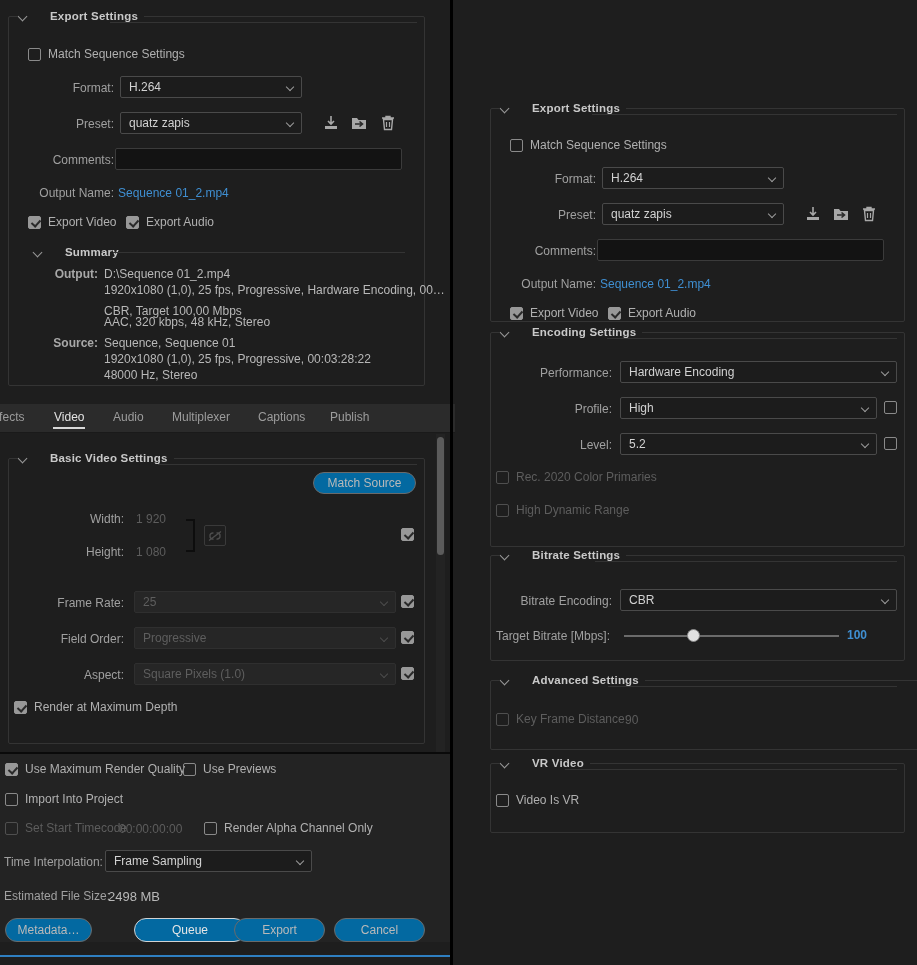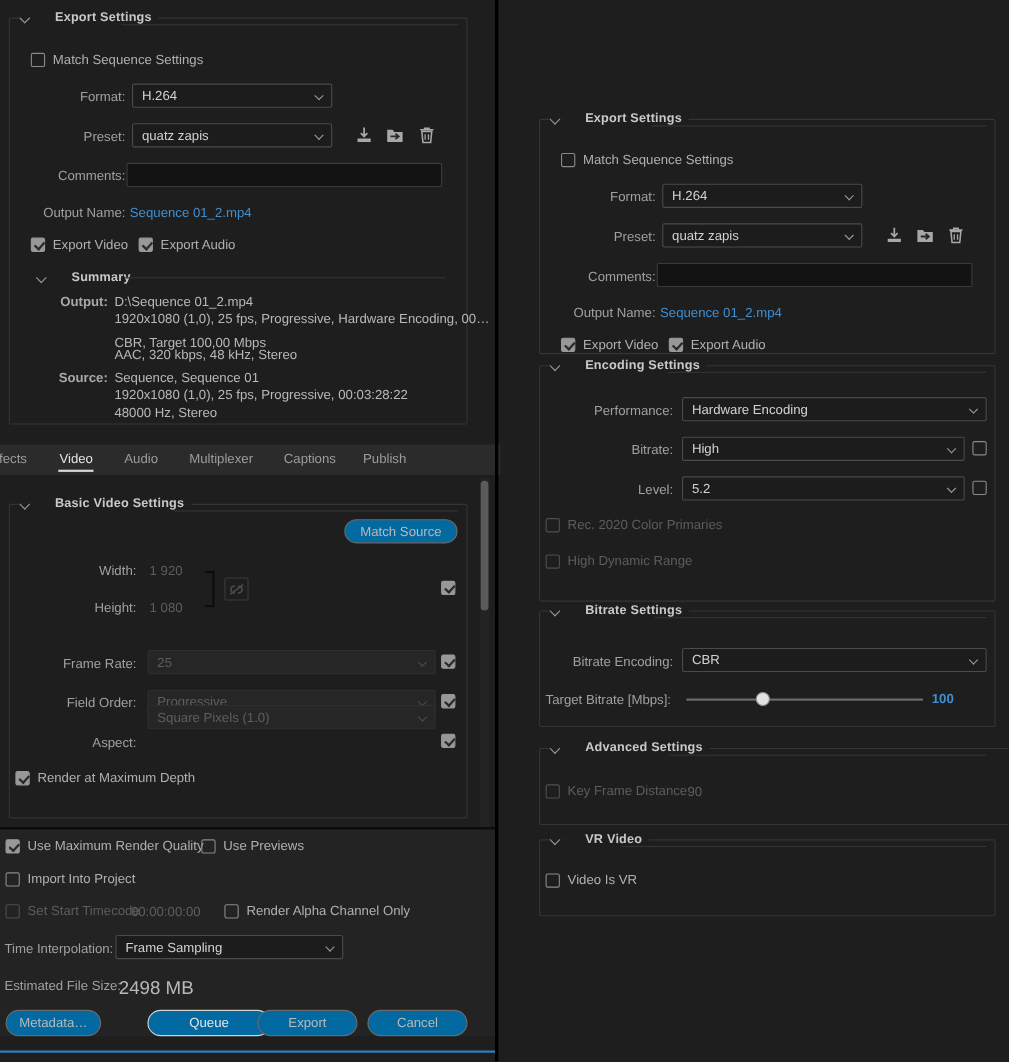--- a/index.html
+++ b/index.html
@@ -359,21 +359,21 @@
   <div class="box checked" style="position:absolute;left:401px;top:595px;"></div>
 
   <div class="lbl" style="position:absolute;left:40px;top:632px;width:84px;">Field Order:</div>
   <div class="sel disabled" style="position:absolute;left:134px;top:627px;width:262px;">
     <span>Progressive</span>
     <span class="caret"></span>
   </div>
   <div class="box checked" style="position:absolute;left:401px;top:631px;"></div>
 
   <div class="lbl" style="position:absolute;left:40px;top:668px;width:84px;">Aspect:</div>
-  <div class="sel disabled" style="position:absolute;left:134px;top:641px;width:262px;">
+  <div class="sel disabled" style="position:absolute;left:134px;top:663px;width:262px;">
     <span>Square Pixels (1.0)</span>
     <span class="caret"></span>
   </div>
   <div class="box checked" style="position:absolute;left:401px;top:667px;"></div>
 
   <div class="cb" style="position:absolute;left:14px;top:700px;">
     <span class="box checked"></span>
     <span class="t">Render at Maximum Depth</span>
   </div>
 
@@ -407,21 +407,21 @@
     <span class="t">Render Alpha Channel Only</span>
   </div>
 
   <div class="lbl" style="position:absolute;left:4px;top:855px;text-align:left;">Time Interpolation:</div>
   <div class="sel" style="position:absolute;left:105px;top:850px;width:207px;">
     <span>Frame Sampling</span>
     <span class="caret"></span>
   </div>
 
   <div class="lbl" style="position:absolute;left:4px;top:889px;text-align:left;">Estimated File Size:</div>
-  <div style="position:absolute;left:108px;top:889px;color:#b8b8b8;font-size:17px;">2498 MB</div>
+  <div style="position:absolute;left:108px;top:889px;color:#b8b8b8;font-size:13px;">2498 MB</div>
 
   <div class="btn" style="position:absolute;left:5px;top:918px;width:87px;">Metadata…</div>
   <div class="btn primary" style="position:absolute;left:134px;top:918px;width:112px;">Queue</div>
   <div class="btn" style="position:absolute;left:234px;top:918px;width:91px;">Export</div>
   <div class="btn" style="position:absolute;left:334px;top:918px;width:91px;">Cancel</div>
 
   <div class="blue-underline"></div>
 
   <div class="vdivider" style="left:450px;"></div>
 
@@ -491,21 +491,21 @@
     </div>
   </div>
   <div style="position:absolute;left:607px;top:338px;width:290px;height:1px;background:#343434;"></div>
 
   <div class="lbl" style="position:absolute;left:500px;top:366px;width:112px;">Performance:</div>
   <div class="sel" style="position:absolute;left:620px;top:361px;width:277px;">
     <span>Hardware Encoding</span>
     <span class="caret"></span>
   </div>
 
-  <div class="lbl" style="position:absolute;left:500px;top:402px;width:112px;">Bitrate:</div>
+  <div class="lbl" style="position:absolute;left:500px;top:402px;width:112px;">Profile:</div>
   <div class="sel" style="position:absolute;left:620px;top:397px;width:257px;">
     <span>High</span>
     <span class="caret"></span>
   </div>
   <div class="box" style="position:absolute;left:884px;top:401px;"></div>
 
   <div class="lbl" style="position:absolute;left:500px;top:438px;width:112px;">Level:</div>
   <div class="sel" style="position:absolute;left:620px;top:433px;width:257px;">
     <span>5.2</span>
     <span class="caret"></span>

